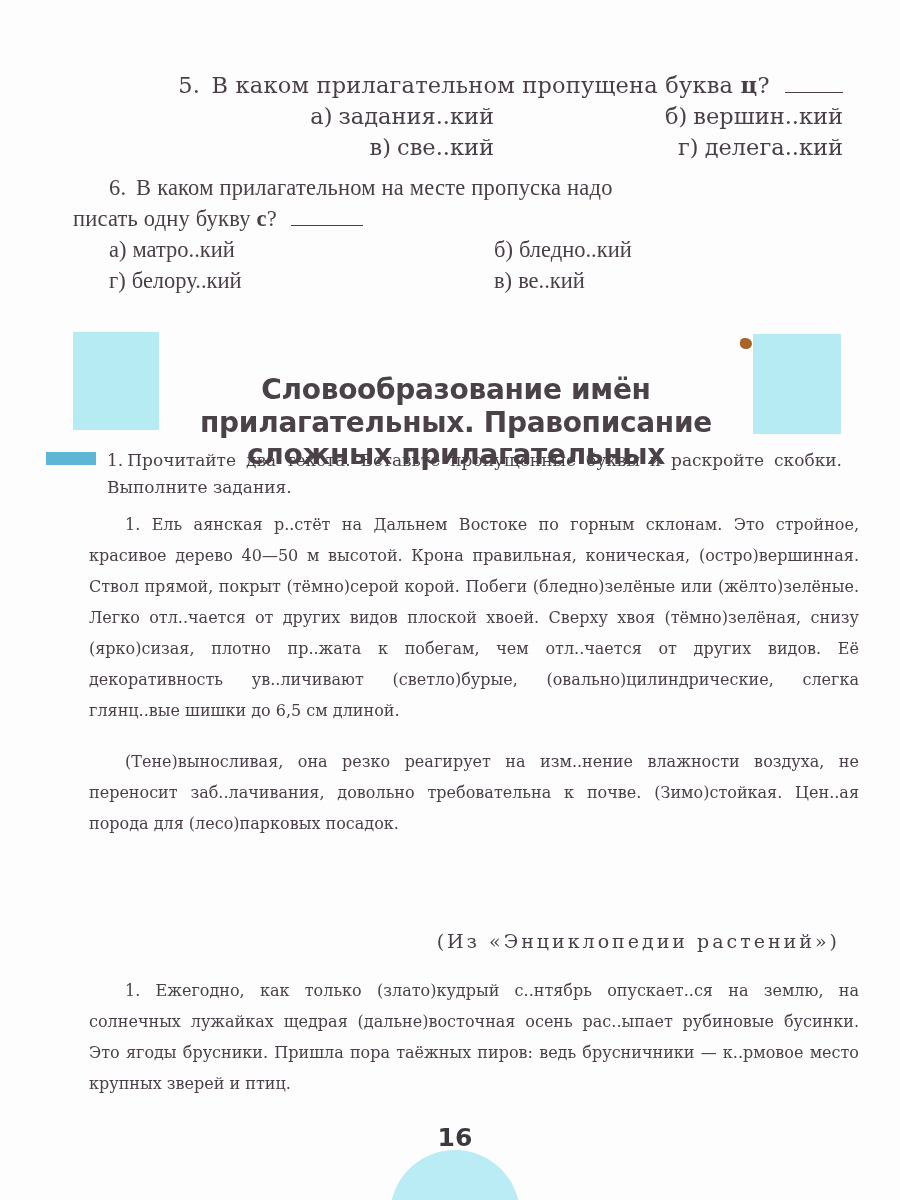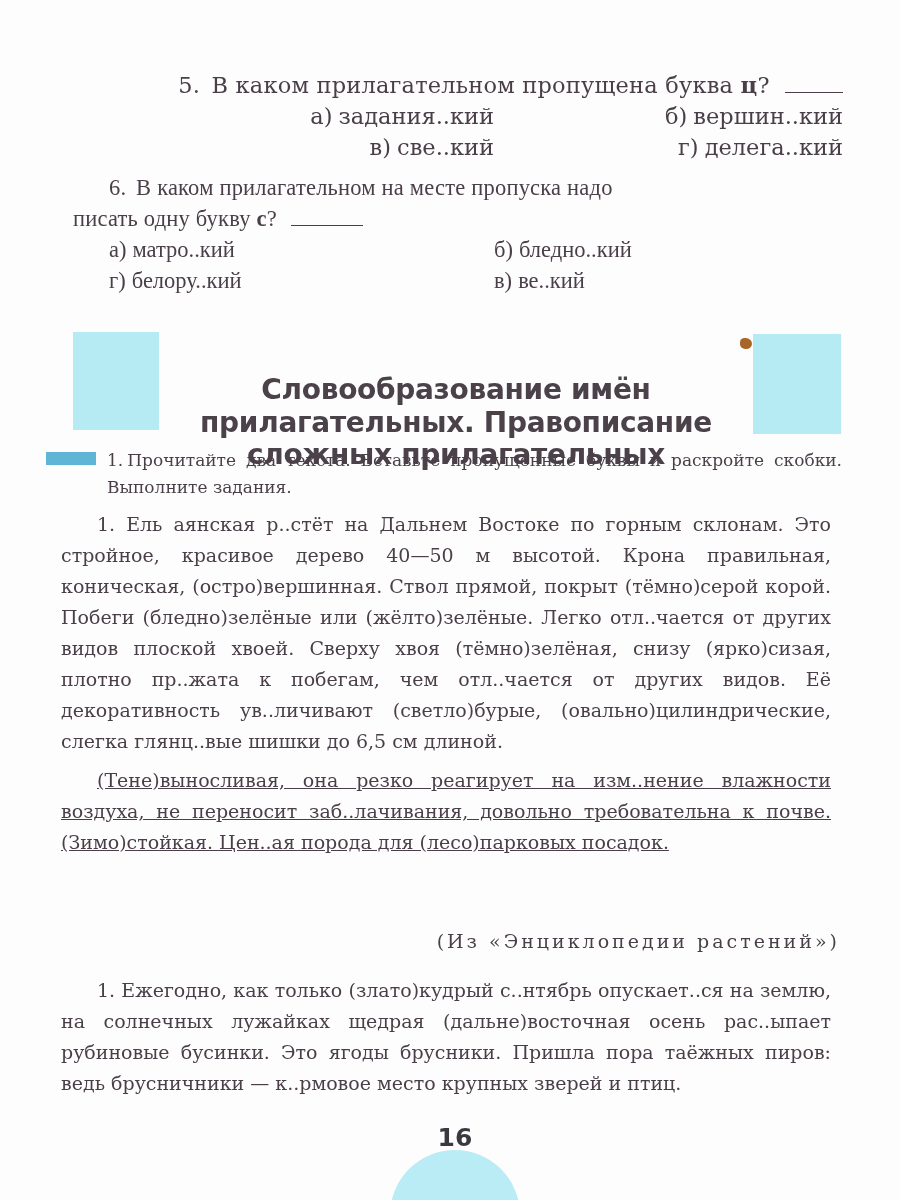--- a/index.html
+++ b/index.html
@@ -32,22 +32,22 @@
     .stain { position: absolute; left: 667px; top: 6px; width: 12px; height: 11px; border-radius: 40% 55% 50% 45%; background: #a8652a; }
 
     .task-marker { position: absolute; left: 46px; top: 452px; width: 50px; height: 13px; background: #5fb5d6; }
     .task-instr {
       position: absolute; left: 107px; top: 447px; width: 735px;
       font-size: 17px; line-height: 27px; text-align: justify; color: #4a3f48;
     }
     .task-instr .num { margin-right: 4px; }
 
     .body-text {
-      position: absolute; left: 61px; width: 770px;
-      font-size: 19px; line-height: 31px; text-align: justify;
+      position: absolute; left: 89px; width: 770px;
+      font-size: 16px; line-height: 31px; text-align: justify;
       text-align-last: left; hyphens: manual;
     }
     .body-text p { margin: 0; text-indent: 36px; }
     .source {
       position: absolute; right: 60px; top: 930px; font-size: 19px; letter-spacing: 3px;
     }
     .page-num-bg {
       position: absolute; left: 390px; top: 1150px; width: 130px; height: 130px;
       border-radius: 50%; background: #b9ecf5;
     }
@@ -104,21 +104,21 @@
     <div class="side-block side-right"></div>
   </div>
 
   <div class="task-marker"></div>
   <div class="task-instr">
     <span class="num">1.</span><span>Прочитайте два текста. Вставьте пропущенные буквы и рас­кройте скобки. Выполните задания.</span>
   </div>
 
   <div class="body-text" style="top:509px;">
     <p>1. Ель аянская р..стёт на Дальнем Востоке по горным склонам. Это стройное, красивое дерево 40—50 м вы­сотой. Крона правильная, коническая, (остро)вершин­ная. Ствол прямой, покрыт (тёмно)серой корой. Побеги (бледно)зелёные или (жёлто)зелёные. Легко отл..чается от других видов плоской хвоей. Сверху хвоя (тёмно)зелё­ная, снизу (ярко)сизая, плотно пр..жата к побегам, чем отл..чается от других видов. Её декоративность ув..ли­чивают (светло)бурые, (овально)цилиндрические, слегка глянц..вые шишки до 6,5 см длиной.</p>
-    <p style="margin-top:8px;text-decoration:underline;">(Тене)выносливая, она резко реагирует на изм..нение влажности воздуха, не переносит заб..лачивания, до­вольно требовательна к почве. (Зимо)стойкая. Цен..ая порода для (лесо)парковых посадок.</p>
+    <p style="margin-top:20px;">(Тене)выносливая, она резко реагирует на изм..нение влажности воздуха, не переносит заб..лачивания, до­вольно требовательна к почве. (Зимо)стойкая. Цен..ая порода для (лесо)парковых посадок.</p>
   </div>
   <div class="source">(Из «Энциклопедии растений»)</div>
 
   <div class="body-text" style="top:975px;">
     <p>1. Ежегодно, как только (злато)кудрый с..нтябрь опускает..ся на землю, на солнечных лужайках щедрая (дальне)восточная осень рас..ыпает рубиновые бусинки. Это ягоды брусники. Пришла пора таёжных пиров: ведь брусничники — к..рмовое место крупных зверей и птиц.</p>
   </div>
 
   <div class="page-num-bg"></div>
   <div class="page-num">16</div>
 </div>

